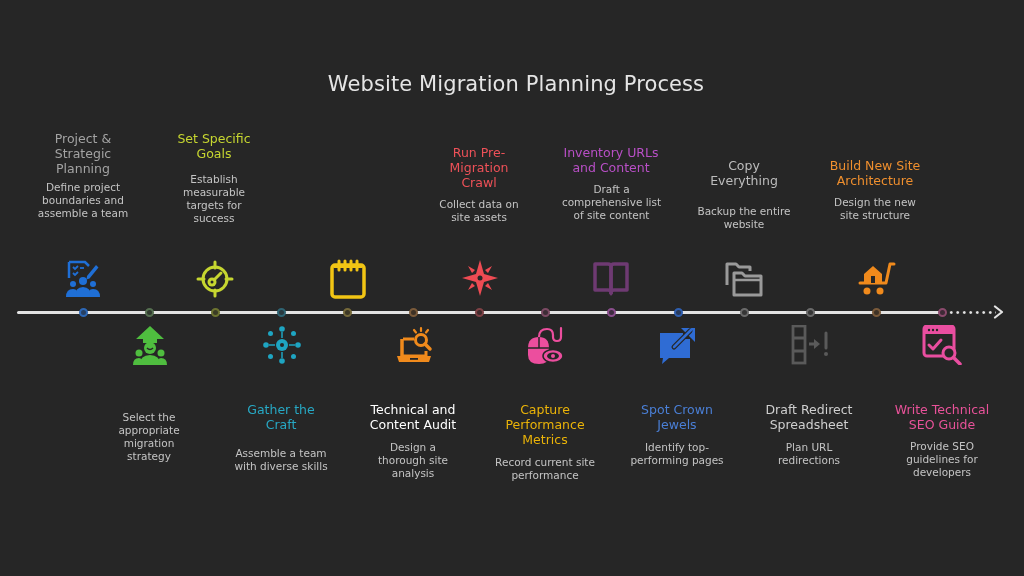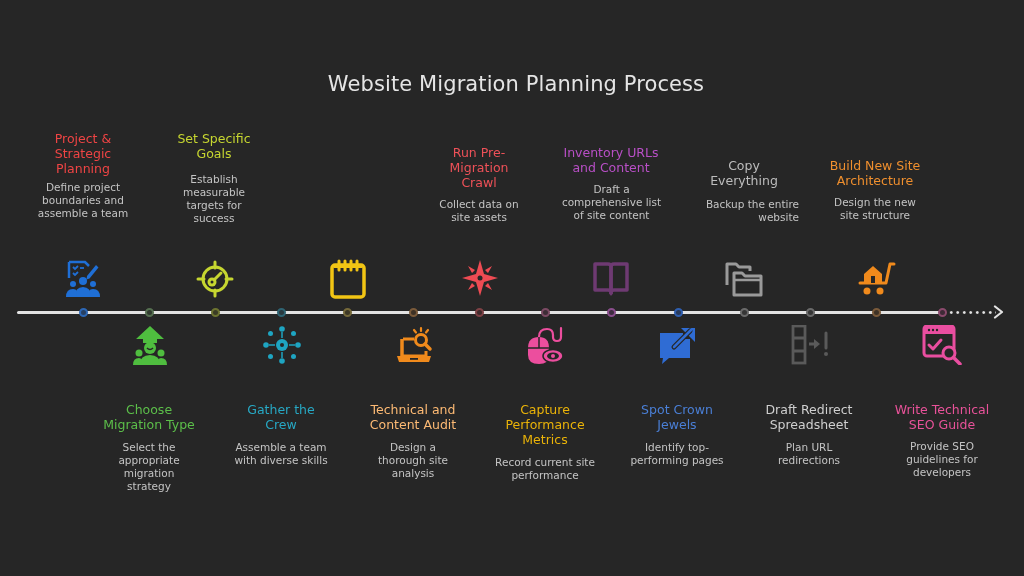--- a/index.html
+++ b/index.html
@@ -66,21 +66,21 @@
   <div class="node" style="left:475px;border-color:#7e4145;background:#402a2c"></div>
   <div class="node" style="left:541px;border-color:#7b4a63;background:#3e2c36"></div>
   <div class="node" style="left:607px;border-color:#8a4e8c;background:#3e2c40"></div>
   <div class="node" style="left:674px;border-color:#2f5fb0;background:#283a5c"></div>
   <div class="node" style="left:740px;border-color:#6a6a6a;background:#363636"></div>
   <div class="node" style="left:806px;border-color:#6a6a6a;background:#363636"></div>
   <div class="node" style="left:872px;border-color:#7a5a3a;background:#3e3226"></div>
   <div class="node" style="left:938px;border-color:#8a4a6c;background:#3e2a36"></div>
 
   <div class="step" style="left:17px;top:131px;">
-    <div class="heading" style="color:#ef4444">
+    <div class="heading" style="color:#a3a3a3">
       <div>Project &amp;</div>
       <div>Strategic</div>
       <div>Planning</div>
     </div>
     <div class="desc" style="margin-top:5px;">Define project boundaries and assemble a team</div>
   </div>
   <div class="icon" style="left:63px;top:258px;">
     <svg viewBox="0 0 40 40">
       <path d="M6 4 L22 4 L26 8" fill="none" stroke="#1f6fd6" stroke-width="2.5"></path>
       <path d="M6 4 L6 20" fill="none" stroke="#1f6fd6" stroke-width="2.5"></path>
@@ -151,21 +151,21 @@
       <path d="M36 5 L23 5 Q20 5 20 8 L20 34 Q20 31 23 31 L36 31 Z" fill="none" stroke="#6e3a72" stroke-width="3.5" stroke-linejoin="round"></path>
       <path d="M18 34 L20 37 L22 34" fill="#6e3a72"></path>
     </svg>
   </div>
 
   <div class="step" style="left:678px;top:158px;">
     <div class="heading" style="color:#bdbdbd">
       <div>Copy</div>
       <div>Everything</div>
     </div>
-    <div class="desc" style="margin-top:10px;width:110px;margin-left:11px;text-align:right;">Backup the entire website</div>
+    <div class="desc" style="margin-top:17px;width:110px;margin-left:11px;">Backup the entire website</div>
   </div>
   <div class="icon" style="left:724px;top:259px;">
     <svg viewBox="0 0 40 40">
       <path d="M3 26 L3 5 L12 5 L15 8 L26 8 L26 12" fill="none" stroke="#9a9a9a" stroke-width="3" stroke-linejoin="round"></path>
       <path d="M10 36 L10 14 L18 14 L21 17 L37 17 L37 36 Z" fill="none" stroke="#9a9a9a" stroke-width="3" stroke-linejoin="round"></path>
       <path d="M10 21 h27" stroke="#9a9a9a" stroke-width="2.5"></path>
     </svg>
   </div>
 
   <div class="step" style="left:809px;top:158px;">
@@ -191,24 +191,20 @@
       <circle cx="20" cy="23" r="6" fill="#4fbd3f"></circle>
       <path d="M17 23 Q20 26 23 23" stroke="#262626" stroke-width="1.5" fill="none"></path>
       <circle cx="9" cy="28" r="3.5" fill="#4fbd3f"></circle>
       <circle cx="31" cy="28" r="3.5" fill="#4fbd3f"></circle>
       <path d="M10 40 Q10 30 20 30 Q30 30 30 40 Z" fill="#4fbd3f"></path>
       <path d="M3 40 Q3 33 9 33 L12 34 L11 40 Z" fill="#4fbd3f"></path>
       <path d="M37 40 Q37 33 31 33 L28 34 L29 40 Z" fill="#4fbd3f"></path>
     </svg>
   </div>
   <div class="step" style="left:83px;top:402px;">
-    <div class="heading" style="color:#5cbf4a">
-      <div>Choose</div>
-      <div>Migration Type</div>
-    </div>
     <div class="desc" style="margin-top:9px;width:80px;margin-left:26px;">Select the appropriate migration strategy</div>
   </div>
 
   <div class="icon" style="left:262px;top:325px;">
     <svg viewBox="0 0 40 40">
       <circle cx="20" cy="20" r="6" fill="#1ea5c2"></circle>
       <circle cx="20" cy="20" r="2" fill="#262626"></circle>
       <g fill="#1ea5c2">
         <circle cx="20" cy="4" r="2.8"></circle>
         <circle cx="20" cy="36" r="2.8"></circle>
@@ -218,39 +214,39 @@
         <circle cx="31.5" cy="8.5" r="2.5"></circle>
         <circle cx="8.5" cy="31.5" r="2.5"></circle>
         <circle cx="31.5" cy="31.5" r="2.5"></circle>
       </g>
       <path d="M20 7 v6 M20 27 v6 M7 20 h6 M27 20 h6" stroke="#1ea5c2" stroke-width="1.5"></path>
     </svg>
   </div>
   <div class="step" style="left:215px;top:402px;">
     <div class="heading" style="color:#27a8c4">
       <div>Gather the</div>
-      <div>Crew</div>
-    </div>
-    <div class="desc" style="margin-top:9px;width:110px;margin-left:11px;">Assemble a team with diverse skills</div>
+      <div>Craft</div>
+    </div>
+    <div class="desc" style="margin-top:15px;width:110px;margin-left:11px;">Assemble a team with diverse skills</div>
   </div>
 
   <div class="icon" style="left:394px;top:325px;">
     <svg viewBox="0 0 40 40">
       <path d="M9 14 L20 14 M8 31 L8 14" stroke="#f08a1c" stroke-width="3" fill="none"></path>
       <path d="M8 14 L8 31 L32 31" stroke="#f08a1c" stroke-width="3" fill="none"></path>
       <path d="M32 26 L32 31" stroke="#f08a1c" stroke-width="3"></path>
       <path d="M3 31 L37 31 L35 37 L5 37 Z" fill="#f08a1c"></path>
       <rect x="16" y="33" width="8" height="1.8" fill="#262626"></rect>
       <circle cx="27" cy="15" r="5.5" fill="none" stroke="#f08a1c" stroke-width="3"></circle>
       <path d="M31 19 L36 24" stroke="#f08a1c" stroke-width="3.5" stroke-linecap="round"></path>
       <path d="M27 3 v3 M20 5 l2 2.5 M34 5 l-2 2.5" stroke="#f08a1c" stroke-width="2.2" stroke-linecap="round"></path>
     </svg>
   </div>
   <div class="step" style="left:347px;top:402px;">
-    <div class="heading" style="color:#fdba74">
+    <div class="heading" style="color:#ffffff">
       <div>Technical and</div>
       <div>Content Audit</div>
     </div>
     <div class="desc" style="margin-top:9px;width:80px;margin-left:26px;">Design a thorough site analysis</div>
   </div>
 
   <div class="icon" style="left:525px;top:325px;">
     <svg viewBox="0 0 40 40">
       <path d="M14 12 Q14 4 22 4 Q28 4 28 10 L28 12 Q28 16 32 16 Q36 16 36 12 L36 3" fill="none" stroke="#ec4e9e" stroke-width="2.2" stroke-linecap="round"></path>
       <path d="M3 23 Q3 12 14 12 Q24 12 24 23 L24 30 Q24 39 14 39 Q3 39 3 30 Z" fill="#ec4e9e"></path>

